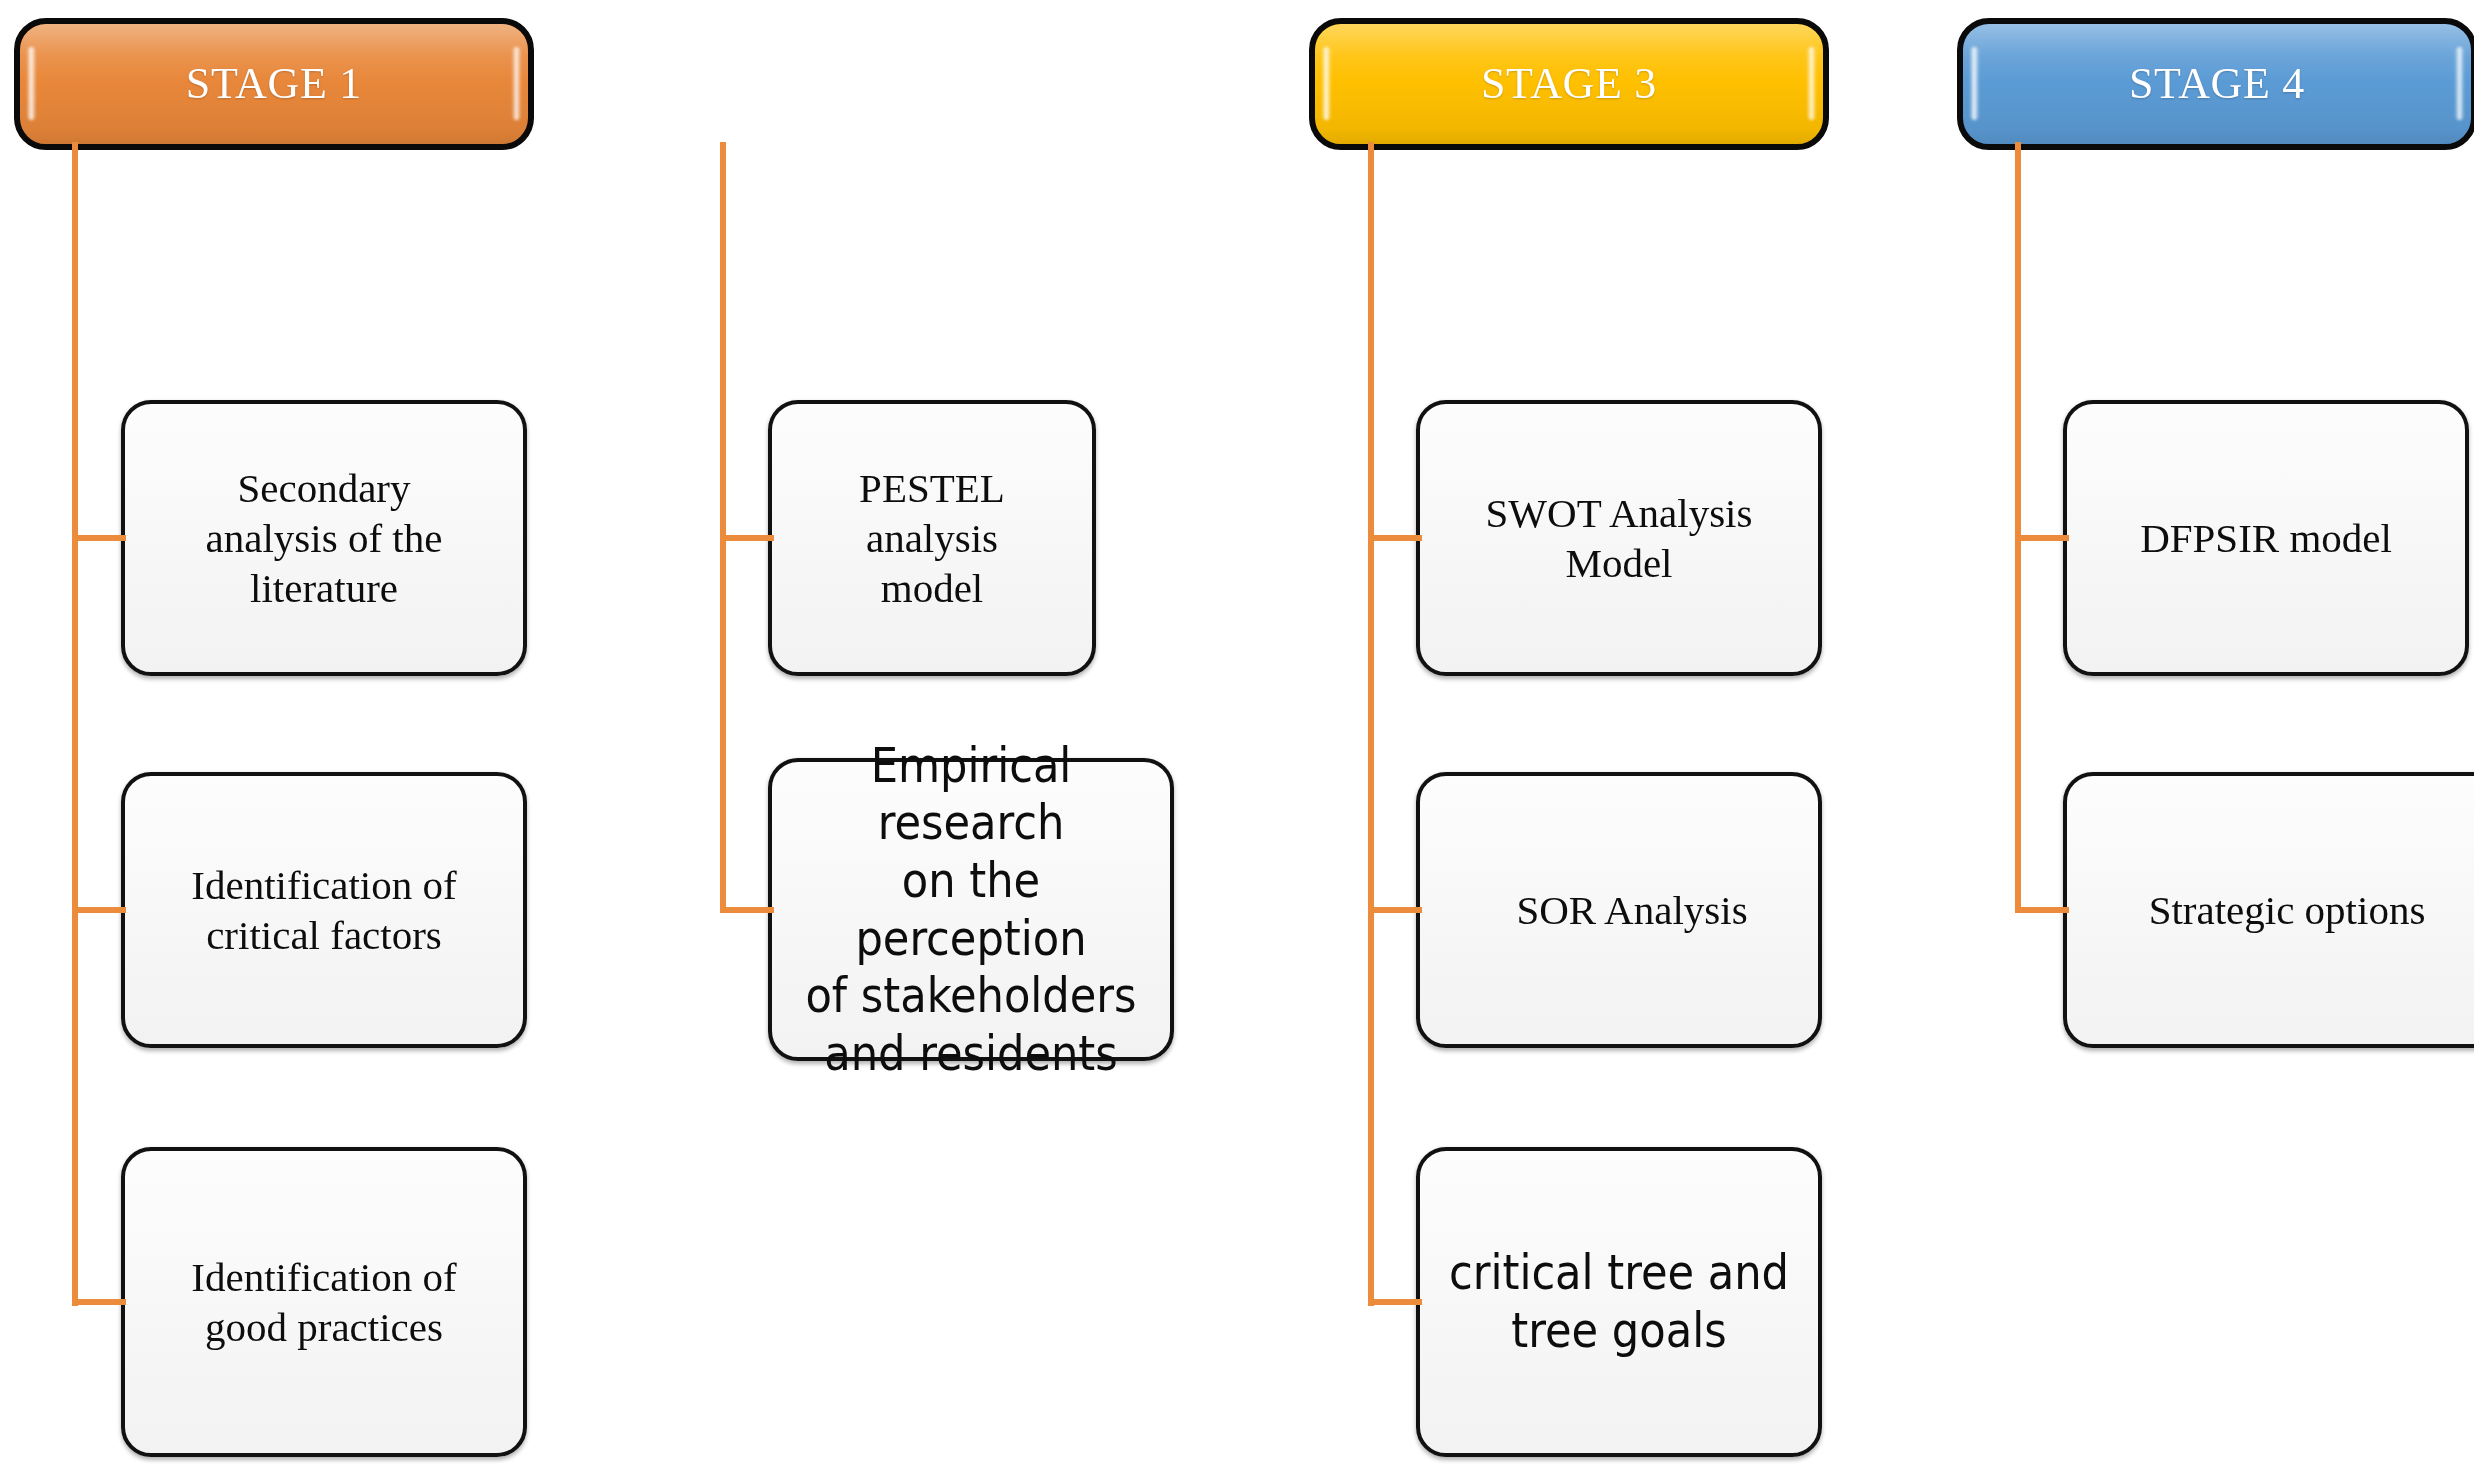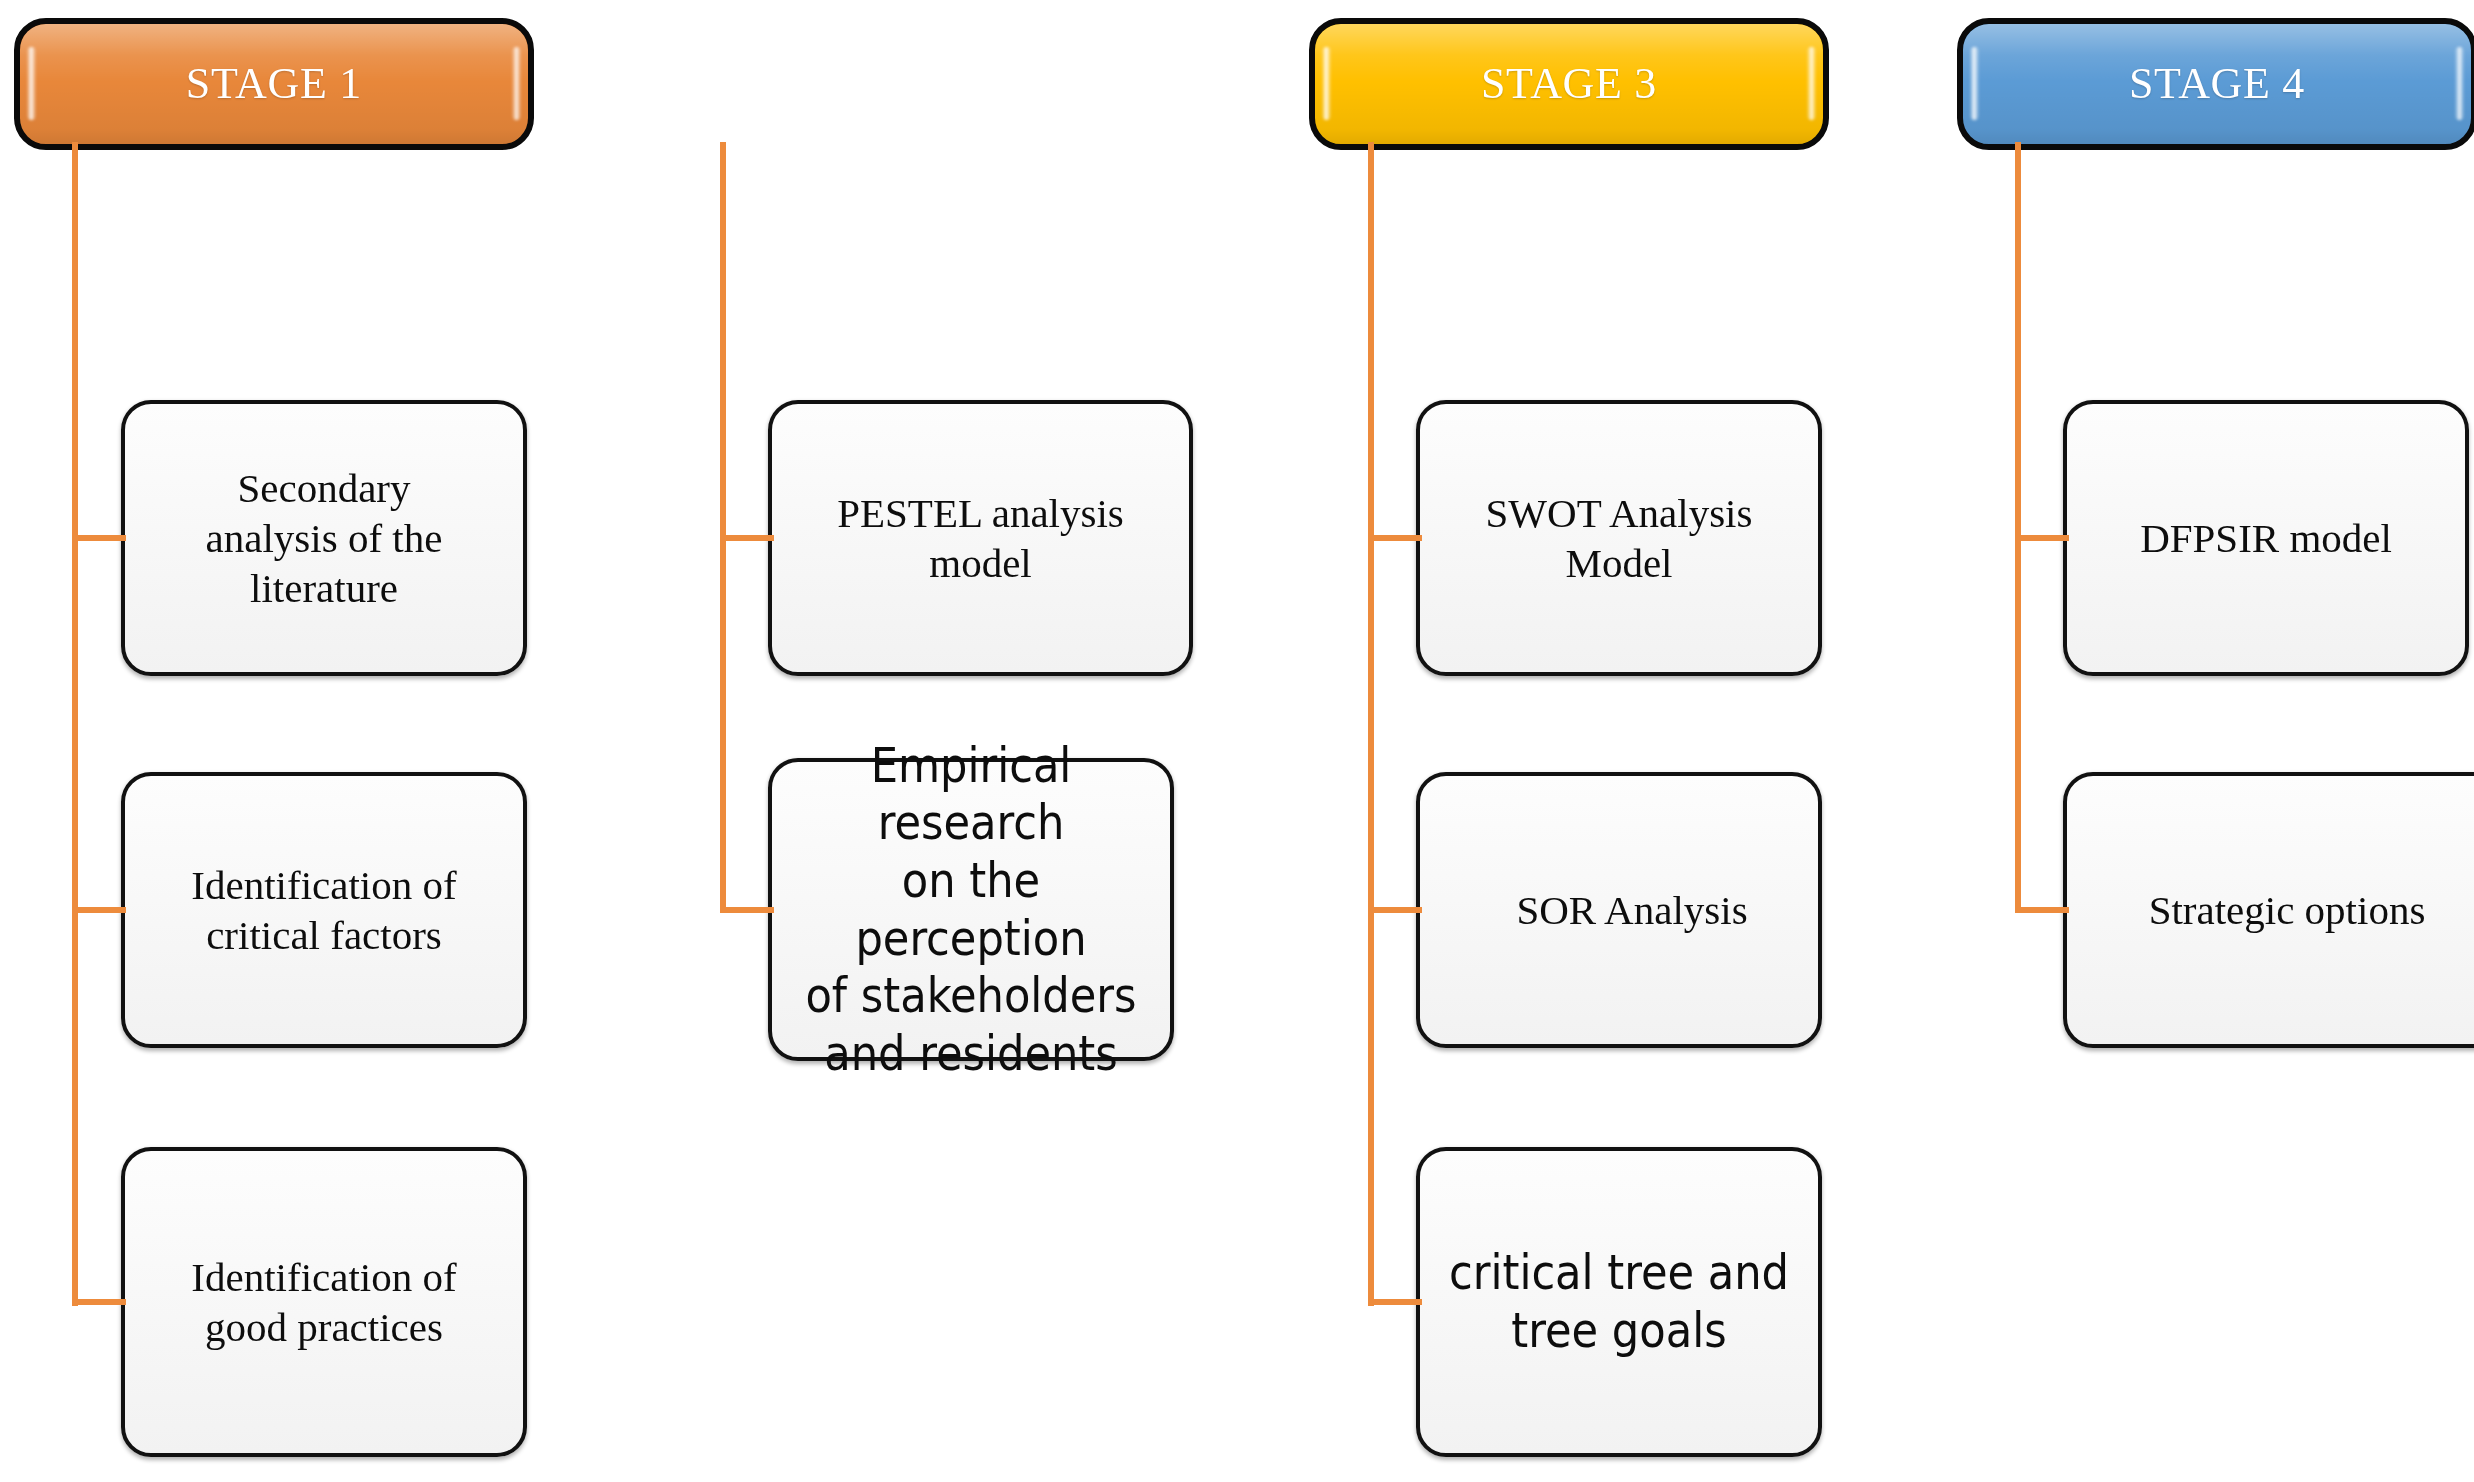--- a/index.html
+++ b/index.html
@@ -92,21 +92,21 @@
 critical factors</div>
     </div>
     <div class="node" style="left: 121px; top: 1147px; width: 406px; height: 310px;">
       <div class="node-label">Identification of
 good practices</div>
     </div>
     <div class="conn-v" style="left: 72px; top: 142px; height: 1164px;"></div>
     <div class="conn-h" style="left: 72px; top: 535px; width: 54px;"></div>
     <div class="conn-h" style="left: 72px; top: 907px; width: 54px;"></div>
     <div class="conn-h" style="left: 72px; top: 1299px; width: 54px;"></div>
-    <div class="node" style="left: 768px; top: 400px; width: 425px; height: 276px;">
+    <div class="node" style="left: 768px; top: 400px; width: 328px; height: 276px;">
       <div class="node-label">PESTEL analysis
 model</div>
     </div>
     <div class="node sans" style="left: 768px; top: 758px; width: 406px; height: 303px;">
       <div class="node-label">Empirical research
 on the perception
 of stakeholders
 and residents</div>
     </div>
     <div class="conn-v" style="left: 720px; top: 142px; height: 771px;"></div>

